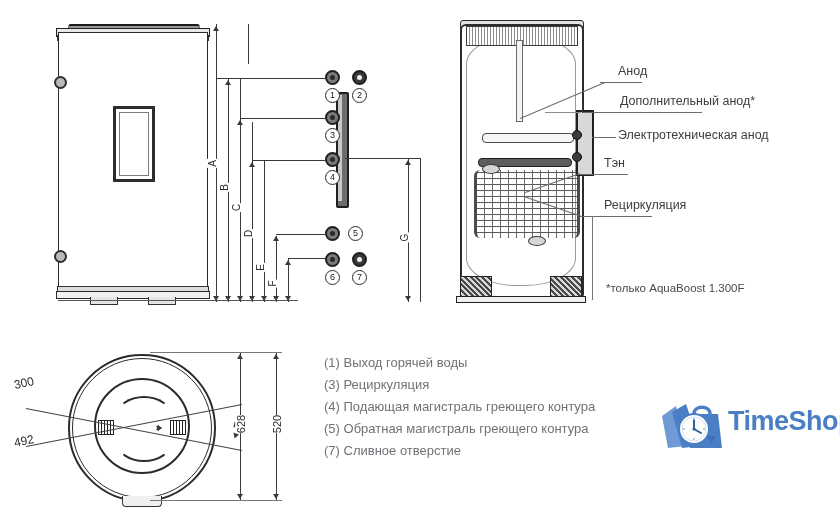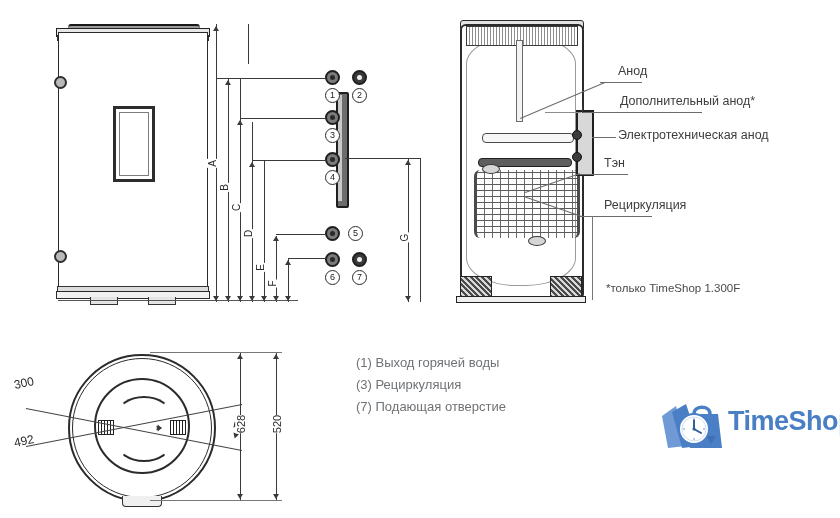--- a/index.html
+++ b/index.html
@@ -198,21 +198,21 @@
     position:absolute;width:16px;height:13px;
     background:repeating-linear-gradient(90deg,#222 0 1px,#fff 1px 3px);
     border-top:1px solid #222;border-bottom:1px solid #222;
   }
   .plan-num{
     position:absolute;font-size:12px;color:#2b2b2b;
     transform:rotate(-12deg);transform-origin:center center;
   }
 
   
-  #legend{left:356px;top:352px;width:360px;}
+  #legend{left:324px;top:352px;width:360px;}
   .legend-item{
     font-size:13px;color:#6f7276;line-height:22px;white-space:nowrap;
     font-family:"Liberation Sans", sans-serif;
   }
 
   
   #watermark{left:660px;top:396px;width:175px;height:56px;}
   .wm-text{
     position:absolute;left:68px;top:10px;font-size:27px;font-weight:bold;
     color:#4a7fc6;letter-spacing:-0.5px;font-family:"Liberation Sans", sans-serif;
@@ -354,21 +354,21 @@
     <div class="lead" style="left:592px;top:137px;width:24px;"></div>
 
     <div class="callout" style="left:604px;top:156px;">Тэн</div>
     <div class="lead" style="left:578px;top:174px;width:50px;"></div>
     <div class="lead-diag" style="left:525px;top:192px;width:58px;transform:rotate(-19deg);"></div>
 
     <div class="callout" style="left:604px;top:198px;">Рециркуляция</div>
     <div class="lead" style="left:580px;top:216px;width:72px;"></div>
     <div class="lead-diag" style="left:524px;top:196px;width:62px;transform:rotate(19deg);"></div>
 
-    <div class="footnote" style="left:606px;top:282px;">*только TimeShop 1.300F</div>
+    <div class="footnote" style="left:606px;top:282px;">*только AquaBoost 1.300F</div>
     <div class="ln vl" style="left:592px;top:216px;height:84px;background:#777;"></div>
   </div>
 
   <div class="abs" id="plan-view">
     <div class="circ plan-o1"></div>
     <div class="circ plan-o2"></div>
     <div class="circ plan-i1"></div>
     <div class="arc" style="left:104px;top:48px;width:52px;height:36px;transform:rotate(0deg);"></div>
     <div class="arc" style="left:104px;top:74px;width:52px;height:36px;transform:rotate(180deg);"></div>
     <div class="plan-foot"></div>
@@ -404,22 +404,30 @@
   <div class="abs" id="legend">
     <div class="legend-item">
       <span>(1)</span>
       <span>Выход горячей воды</span>
     </div>
     <div class="legend-item">
       <span>(3)</span>
       <span>Рециркуляция</span>
     </div>
     <div class="legend-item">
+      <span>(4)</span>
+      <span>Подающая магистраль греющего контура</span>
+    </div>
+    <div class="legend-item">
+      <span>(5)</span>
+      <span>Обратная магистраль греющего контура</span>
+    </div>
+    <div class="legend-item">
       <span>(7)</span>
-      <span>Подающая отверстие</span>
+      <span>Сливное отверстие</span>
     </div>
   </div>
 
   <div class="abs" id="watermark">
     <svg width="70" height="56" viewBox="0 0 70 56">
       <g>
         <polygon points="2,20 16,10 26,50 8,52" fill="#6f9ad6"></polygon>
         <polygon points="12,16 26,8 40,50 22,52" fill="#4a7fc6"></polygon>
         <path d="M26 18 L58 18 L62 52 L30 52 Z" fill="#4a7fc6"></path>
         <path d="M34 18 C34 9, 50 9, 50 18" fill="none" stroke="#4a7fc6" stroke-width="3.5"></path>

